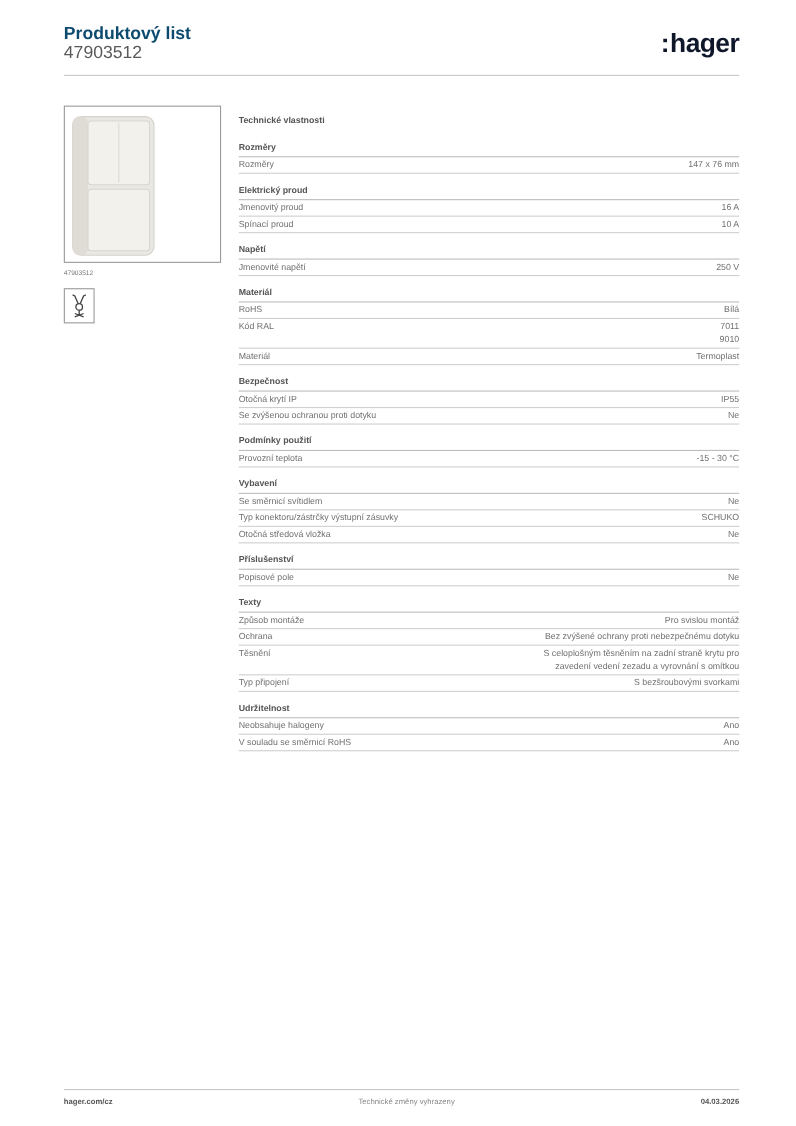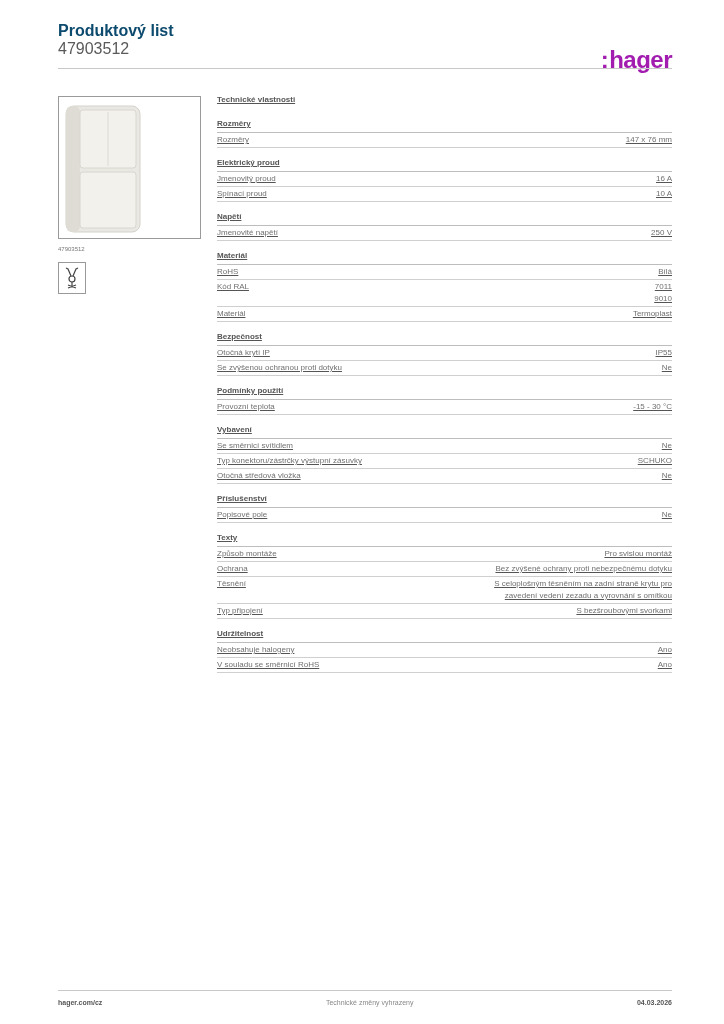--- a/index.html
+++ b/index.html
@@ -3,31 +3,31 @@
 <meta charset="utf-8">
 <style>
   html, body { margin: 0; padding: 0; background: #ffffff; }
   body {
     width: 724px; height: 1024px; position: relative; overflow: hidden;
     font-family: "Liberation Sans", sans-serif; color: #555;
   }
   .header { position: absolute; left: 58px; top: 22px; width: 614px; }
   .title { font-size: 16px; font-weight: bold; color: #0c4a6e; line-height: 18px; }
   .code { font-size: 16px; color: #5a5a5a; line-height: 18px; }
-  .logo { position: absolute; right: 0; top: 24px; font-size: 24px; font-weight: bold; color: #a21caf; letter-spacing: -0.5px; }
+  .logo { position: absolute; right: 0; top: 4px; font-size: 24px; font-weight: bold; color: #0f172a; letter-spacing: -0.5px; }
   .logo .colon { margin-right: 1px; }
   .hr-top { position: absolute; left: 58px; top: 68px; width: 614px; height: 1px; background: #c8c8c8; }
 
   .left { position: absolute; left: 58px; top: 96px; width: 143px; }
   .img-box { width: 141px; height: 141px; border: 1px solid #9a9a9a; position: relative; background: #fff; }
   .product { position: absolute; left: 5px; top: 5px; width: 78px; height: 132px; }
   .img-caption { font-size: 6px; color: #777; margin-top: 7px; }
   .sym-box { width: 26px; height: 30px; border: 1px solid #9a9a9a; margin-top: 10px; display: flex; align-items: center; justify-content: center; }
 
-  .specs { position: absolute; left: 217px; top: 94px; width: 455px; text-decoration: underline; }
+  .specs { position: absolute; left: 217px; top: 104px; width: 455px; }
   .specs-title { font-size: 8px; font-weight: bold; color: #555; height: 12px; line-height: 12px; margin-bottom: 12px; }
   .group { margin-bottom: 9px; }
   .group-title { font-size: 8px; font-weight: bold; color: #555; line-height: 12px; padding-bottom: 2px; border-bottom: 1px solid #bdbdbd; }
   .row { display: flex; justify-content: space-between; font-size: 8px; color: #707070; line-height: 12px; padding: 1px 0 1px 0; border-bottom: 1px solid #cfcfcf; }
   .row .label { flex: 0 0 auto; }
   .row .value { text-align: right; white-space: pre-line; }
 
   .hr-bottom { position: absolute; left: 58px; top: 990px; width: 614px; height: 1px; background: #c8c8c8; }
   .footer { position: absolute; left: 58px; top: 999px; width: 614px; font-size: 7px; display: flex; justify-content: space-between; }
   .footer .site { font-weight: bold; color: #555; }

